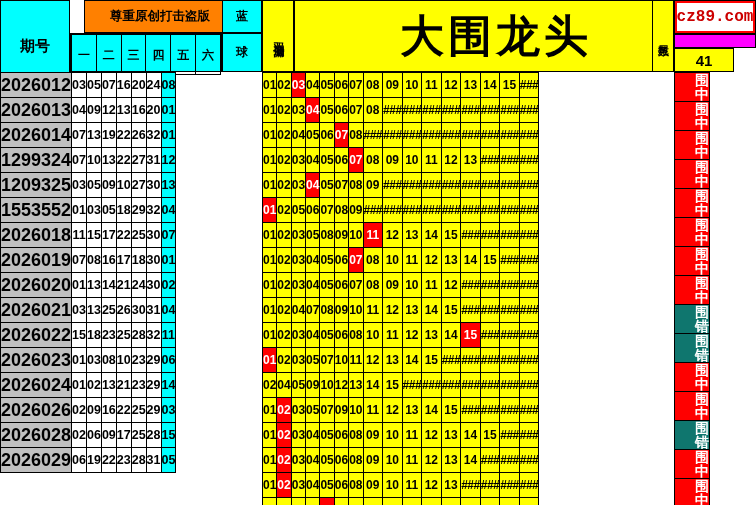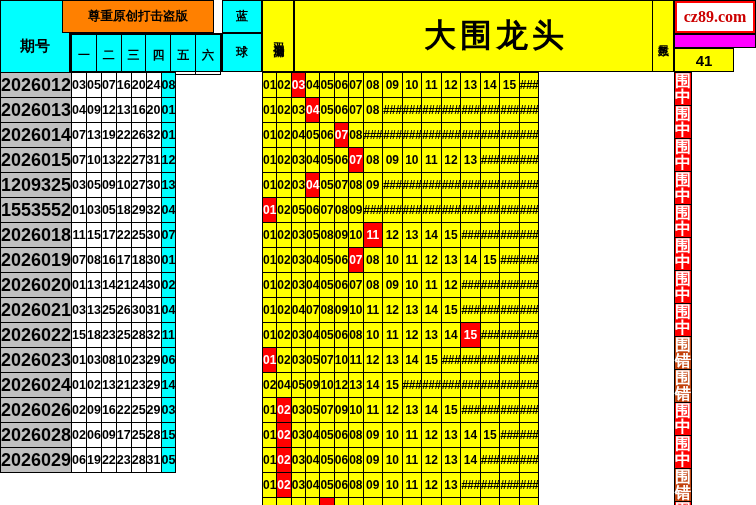--- a/index.html
+++ b/index.html
@@ -13,39 +13,39 @@
   #wrap{position:relative;width:756px;height:505px;}
   table.grid{border-collapse:collapse;table-layout:fixed;}
   td,th{border:1px solid #000;padding:0;text-align:center;vertical-align:middle;
         font-weight:bold;font-size:12px;line-height:1;}
   
   #hdr{position:absolute;left:0;top:0;width:756px;height:72px;}
   .hcell{position:absolute;border:1px solid #000;box-sizing:border-box;
          display:flex;align-items:center;justify-content:center;
          font-weight:bold;}
   #h-qihao{left:0;top:0;width:70px;height:92px;background:#00ffff;font-size:15px;color:#000;}
-  #h-title{left:62px;top:0;width:152px;height:33px;background:#ff8000;font-size:12.5px;color:#000;}
+  #h-title{left:84px;top:0;width:152px;height:33px;background:#ff8000;font-size:12.5px;color:#000;}
   #h-sub{left:70px;top:33px;width:152px;height:39px;background:#00ffff;font-size:12px;color:#000;
          display:block;}
   #h-sub table{width:100%;height:100%;border-collapse:collapse;}
   #h-sub td{border:1px solid #000;font-size:12px;height:39px;}
   #h-lan{left:222px;top:0;width:40px;height:33px;background:#00ffff;font-size:12px;color:#000;
          flex-direction:column;line-height:1.15;}
   #h-lan2{left:222px;top:33px;width:40px;height:39px;background:#00ffff;font-size:12px;color:#000;}
   #h-shuang{left:262px;top:0;width:32px;height:72px;background:#ffff00;font-size:11px;color:#000;
             writing-mode:vertical-rl;letter-spacing:1px;line-height:1.25;}
   #h-big{left:294px;top:0;width:404px;height:72px;background:#ffff00;color:#000;
-         font-family:"DejaVu Serif","Liberation Serif",serif;font-size:32px;
+         font-family:"DejaVu Serif","Liberation Serif",serif;font-size:44px;
          font-weight:bold;letter-spacing:4px;}
   #h-you{left:652px;top:0;width:22px;height:72px;background:#ffff00;font-size:11px;color:#000;
          writing-mode:vertical-rl;}
   #h-logo{left:674px;top:0;width:82px;height:34px;background:#ffffff;padding:0;}
   #h-logo .lg{width:100%;height:100%;display:flex;align-items:center;justify-content:center;
               border:2px solid #ff0000;box-sizing:border-box;color:#cc0000;
-              font-size:16px;font-weight:bold;font-family:Liberation Serif, serif;background:#fff;}
+              font-size:16px;font-weight:bold;font-family:Liberation Mono, monospace;background:#fff;}
   #h-41a{left:674px;top:34px;width:82px;height:14px;background:#ff00ff;font-size:10px;}
   #h-41{left:674px;top:48px;width:60px;height:24px;background:#ffff00;color:#000;font-size:15px;}
 
   
   #body{position:absolute;left:0;top:72px;}
   .col-left{position:absolute;left:0;top:0;}
   .col-mid{position:absolute;left:262px;top:0;}
   .col-right{position:absolute;left:674px;top:0;}
 
   
@@ -53,23 +53,23 @@
   .tL .qi{width:70px;background:#c0c0c0;color:#000;font-size:18px;}
   .tL .num{width:26px;background:#ffffff;color:#000;font-size:12.5px;}
   .tL .blue{width:32px;background:#00ffff;color:#000;font-size:12.5px;}
 
   
   .tM td{height:24px;width:26px;background:#ffff00;color:#000;font-size:12px;}
   .tM td.red{background:#ff0000;color:#ffffff;}
   .tM td.hash{background:#ffff00;color:#000;letter-spacing:-0.5px;}
 
   
-  .tR td{height:24px;width:82px;font-size:16px;}
+  .tR td{height:24px;width:82px;font-size:14px;padding-left:20px;}
   .tR td.ok{background:#ff0000;color:#ffffff;}
-  .tR td.bad{background:#c2410c;color:#ffffff;margin-left:9px;}
+  .tR td.bad{background:#0f766e;color:#ffffff;margin-left:9px;}
 </style>
 </head>
 <body>
 
 <div id="wrap">
 
   <div id="hdr">
     <div class="hcell" id="h-qihao">期号</div>
     <div class="hcell" id="h-title">尊重原创打击盗版</div>
     <div class="hcell" id="h-sub">
@@ -129,21 +129,21 @@
             <td class="qi">2026014</td>
             <td class="num">07</td>
             <td class="num">13</td>
             <td class="num">19</td>
             <td class="num">22</td>
             <td class="num">26</td>
             <td class="num">32</td>
             <td class="blue">01</td>
           </tr>
           <tr>
-            <td class="qi">2026015</td>
+            <td class="qi">1299324</td>
             <td class="num">07</td>
             <td class="num">10</td>
             <td class="num">13</td>
             <td class="num">22</td>
             <td class="num">27</td>
             <td class="num">31</td>
             <td class="blue">12</td>
           </tr>
           <tr>
             <td class="qi">1209325</td>

